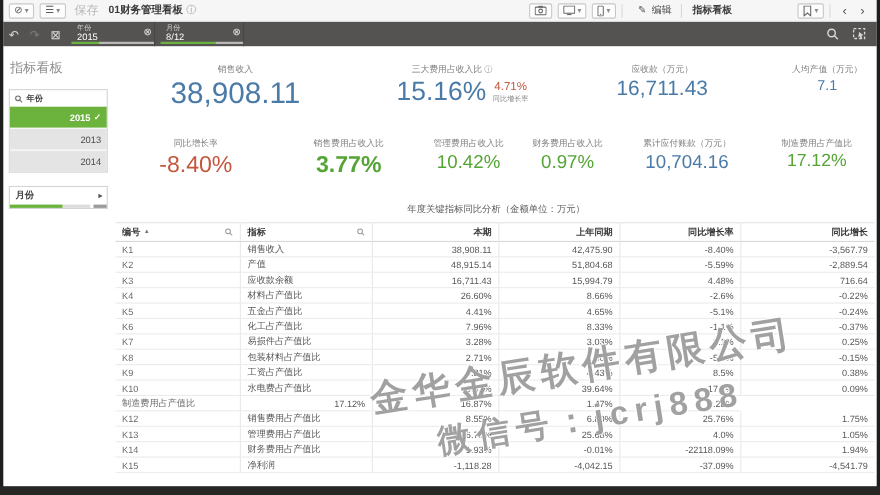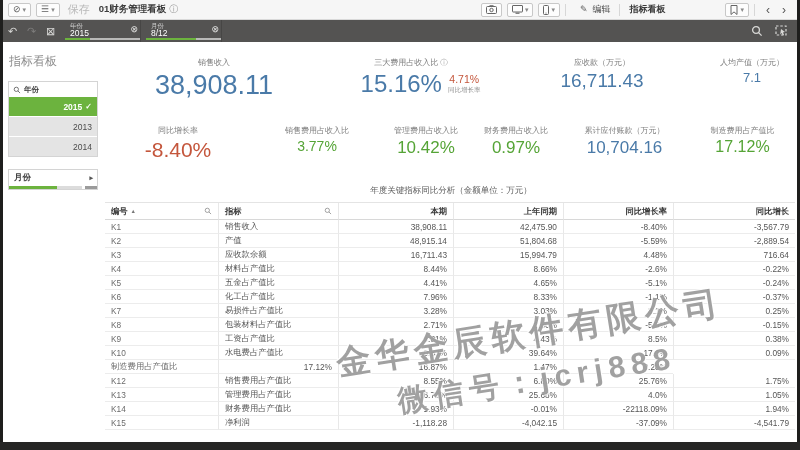--- a/index.html
+++ b/index.html
@@ -86,21 +86,21 @@
   .kpi { text-align:center; }
   .kpi .lbl { font-size:8px; color:#7e7e7e; margin-bottom:3px; white-space:nowrap; }
   .kpi .lbl .info { color:#9a9a9a; font-size:7.5px; margin-left:2px; }
   .kpi .val { font-weight:normal; line-height:1.05; white-space:nowrap; }
   .c-blue { color:#4a7aa8; } .c-green { color:#55a436; } .c-red { color:#c4563c; }
   .kpis-row1 .kpi:nth-child(1){ width:222px; } .kpis-row1 .kpi:nth-child(1) .val{ font-size:27px; }
   .kpis-row1 .kpi:nth-child(2){ width:172px; } .kpis-row1 .kpi:nth-child(2) .val{ font-size:24px;margin-left:19px; }
   .kpis-row1 .kpi:nth-child(3){ width:210px; } .kpis-row1 .kpi:nth-child(3) .val{ font-size:19px; }
   .kpis-row1 .kpi:nth-child(4){ width:90px;  } .kpis-row1 .kpi:nth-child(4) .val{ font-size:13px; }
   .kpis-row2 .kpi:nth-child(1){ width:150px; } .kpis-row2 .kpi:nth-child(1) .val{ font-size:21px; }
-  .kpis-row2 .kpi:nth-child(2){ width:128px; } .kpis-row2 .kpi:nth-child(2) .val{ font-size:14px; }
+  .kpis-row2 .kpi:nth-child(2){ width:128px; } .kpis-row2 .kpi:nth-child(2) .val{ font-size:21px;font-weight:bold; }
   .kpis-row2 .kpi:nth-child(3){ width:90px;  } .kpis-row2 .kpi:nth-child(3) .val{ font-size:17px; }
   .kpis-row2 .kpi:nth-child(4){ width:90px;  } .kpis-row2 .kpi:nth-child(4) .val{ font-size:17px; }
   .kpis-row2 .kpi:nth-child(5){ width:127px; } .kpis-row2 .kpi:nth-child(5) .val{ font-size:17px; }
   .kpis-row2 .kpi:nth-child(6){ width:109px; } .kpis-row2 .kpi:nth-child(6) .val{ font-size:16px; }
   .val-row { display:flex; align-items:flex-end; justify-content:center; gap:6px; }
   .kpi .sec { text-align:center; padding-bottom:1px; }
   .kpi .sec .sval { font-size:10.5px; line-height:1; }
   .kpi .sec .slbl { font-size:6.5px; color:#8e8e8e; margin-top:2px; }
 
   
@@ -373,21 +373,21 @@
             <div class="cell">K3</div>
             <div class="cell">应收款余额</div>
             <div class="cell num">16,711.43</div>
             <div class="cell num">15,994.79</div>
             <div class="cell num">4.48%</div>
             <div class="cell num">716.64</div>
           </div>
           <div class="trow">
             <div class="cell">K4</div>
             <div class="cell">材料占产值比</div>
-            <div class="cell num">8.44%</div>
+            <div class="cell num">26.60%</div>
             <div class="cell num">8.66%</div>
             <div class="cell num">-2.6%</div>
             <div class="cell num">-0.22%</div>
           </div>
           <div class="trow">
             <div class="cell">K5</div>
             <div class="cell">五金占产值比</div>
             <div class="cell num">4.41%</div>
             <div class="cell num">4.65%</div>
             <div class="cell num">-5.1%</div>

